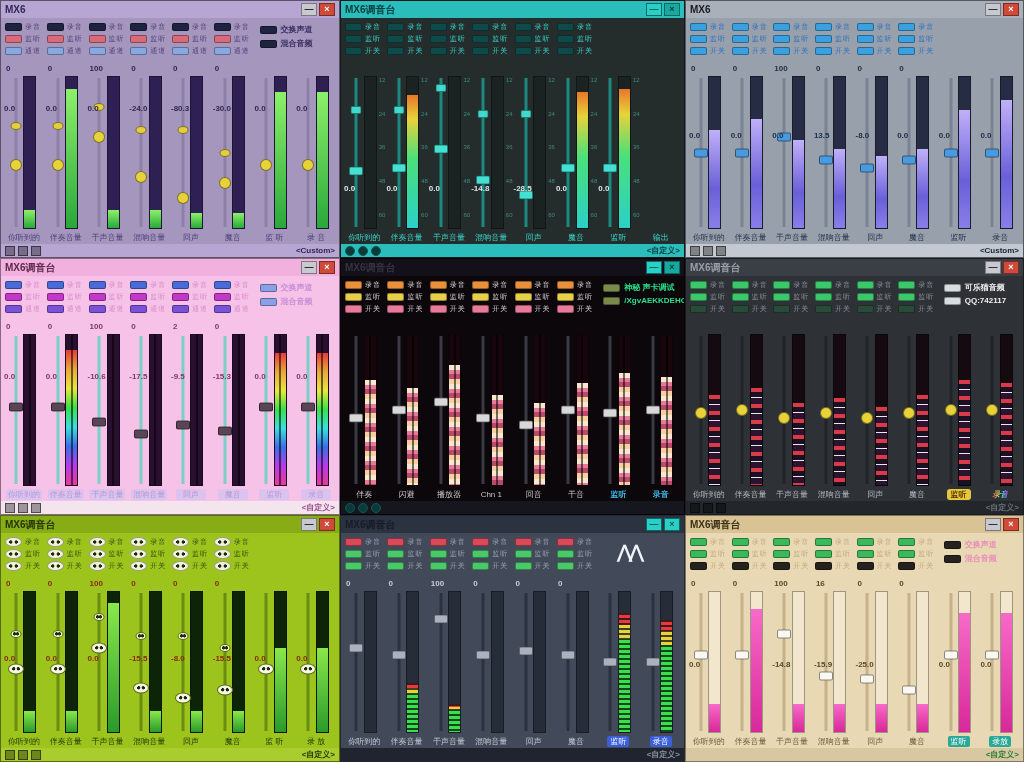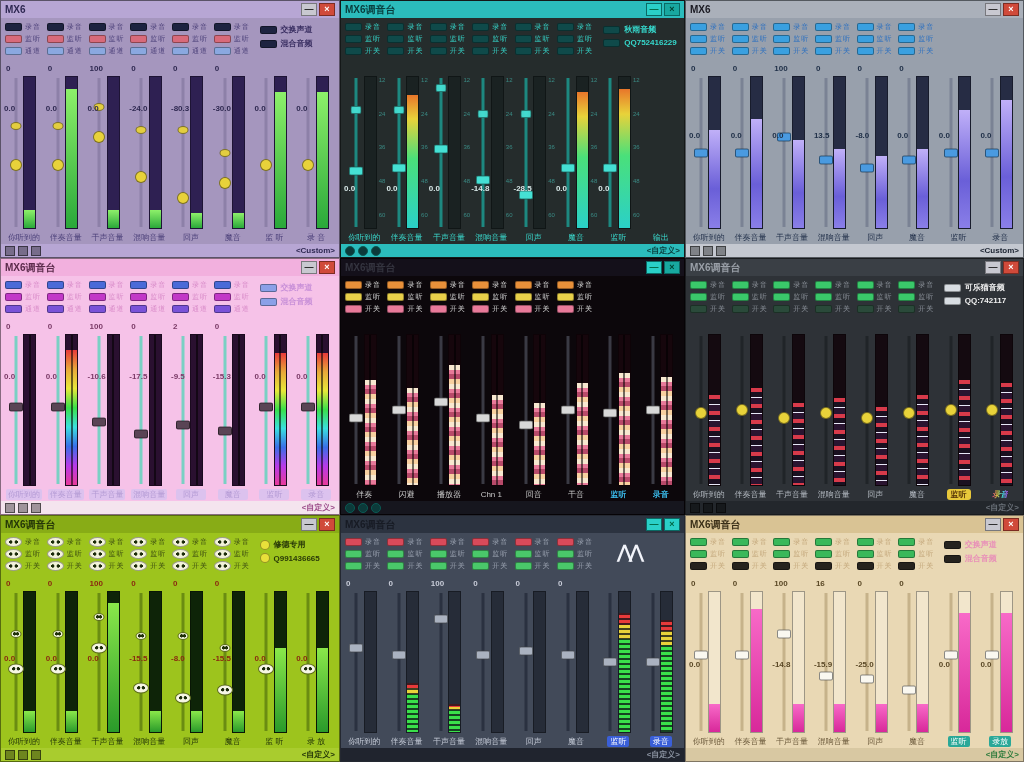--- a/index.html
+++ b/index.html
@@ -379,30 +379,20 @@
           </div>
           <div class="brow">
             <span class="pill" style="background: rgb(15, 74, 74);"></span>
             <span class="blab">监听</span>
           </div>
           <div class="brow">
             <span class="pill" style="background: rgb(15, 74, 74);"></span>
             <span class="blab">开关</span>
           </div>
         </div>
-        <div class="master">
-          <div class="mrow">
-            <span class="mpill"></span>
-            <span class="mline">秋雨音频</span>
-          </div>
-          <div class="mrow">
-            <span class="mpill"></span>
-            <span class="mline">QQ752416229</span>
-          </div>
-        </div>
       </div>
       <div class="body">
         <div class="strip">
           <div class="val"></div>
           <div class="lanes">
             <div class="fader">
               <span class="knob k2" style="top: 22%;"></span>
               <span class="knob" style="top: 62%;"></span>
             </div>
             <div class="meter">
@@ -1062,20 +1052,30 @@
           </div>
           <div class="brow">
             <span class="pill" style="background: rgb(232, 207, 74);"></span>
             <span class="blab">监听</span>
           </div>
           <div class="brow">
             <span class="pill" style="background: rgb(232, 122, 154);"></span>
             <span class="blab">开关</span>
           </div>
         </div>
+        <div class="master">
+          <div class="mrow">
+            <span class="mpill"></span>
+            <span class="mline">神秘 声卡调试</span>
+          </div>
+          <div class="mrow">
+            <span class="mpill"></span>
+            <span class="mline">/XgvAEKKDEHG</span>
+          </div>
+        </div>
       </div>
       <div class="body">
         <div class="strip">
           <div class="val"></div>
           <div class="lanes">
             <div class="fader">
               <span class="knob" style="top: 55%;"></span>
             </div>
             <div class="meter">
               <div class="fill" style="height: 70%;"></div>
@@ -1470,30 +1470,20 @@
           </div>
           <div class="brow">
             <span class="pill"></span>
             <span class="blab">监听</span>
           </div>
           <div class="brow">
             <span class="pill"></span>
             <span class="blab">开关</span>
           </div>
         </div>
-        <div class="master">
-          <div class="mrow">
-            <span class="mpill"></span>
-            <span class="mline">修德专用</span>
-          </div>
-          <div class="mrow">
-            <span class="mpill"></span>
-            <span class="mline">Q991436665</span>
-          </div>
-        </div>
       </div>
       <div class="body">
         <div class="strip">
           <div class="val">0</div>
           <div class="lanes">
             <div class="fader">
               <span class="knob k2" style="top: 30%;"></span>
               <span class="knob" style="top: 55%;"></span>
             </div>
             <div class="meter">

